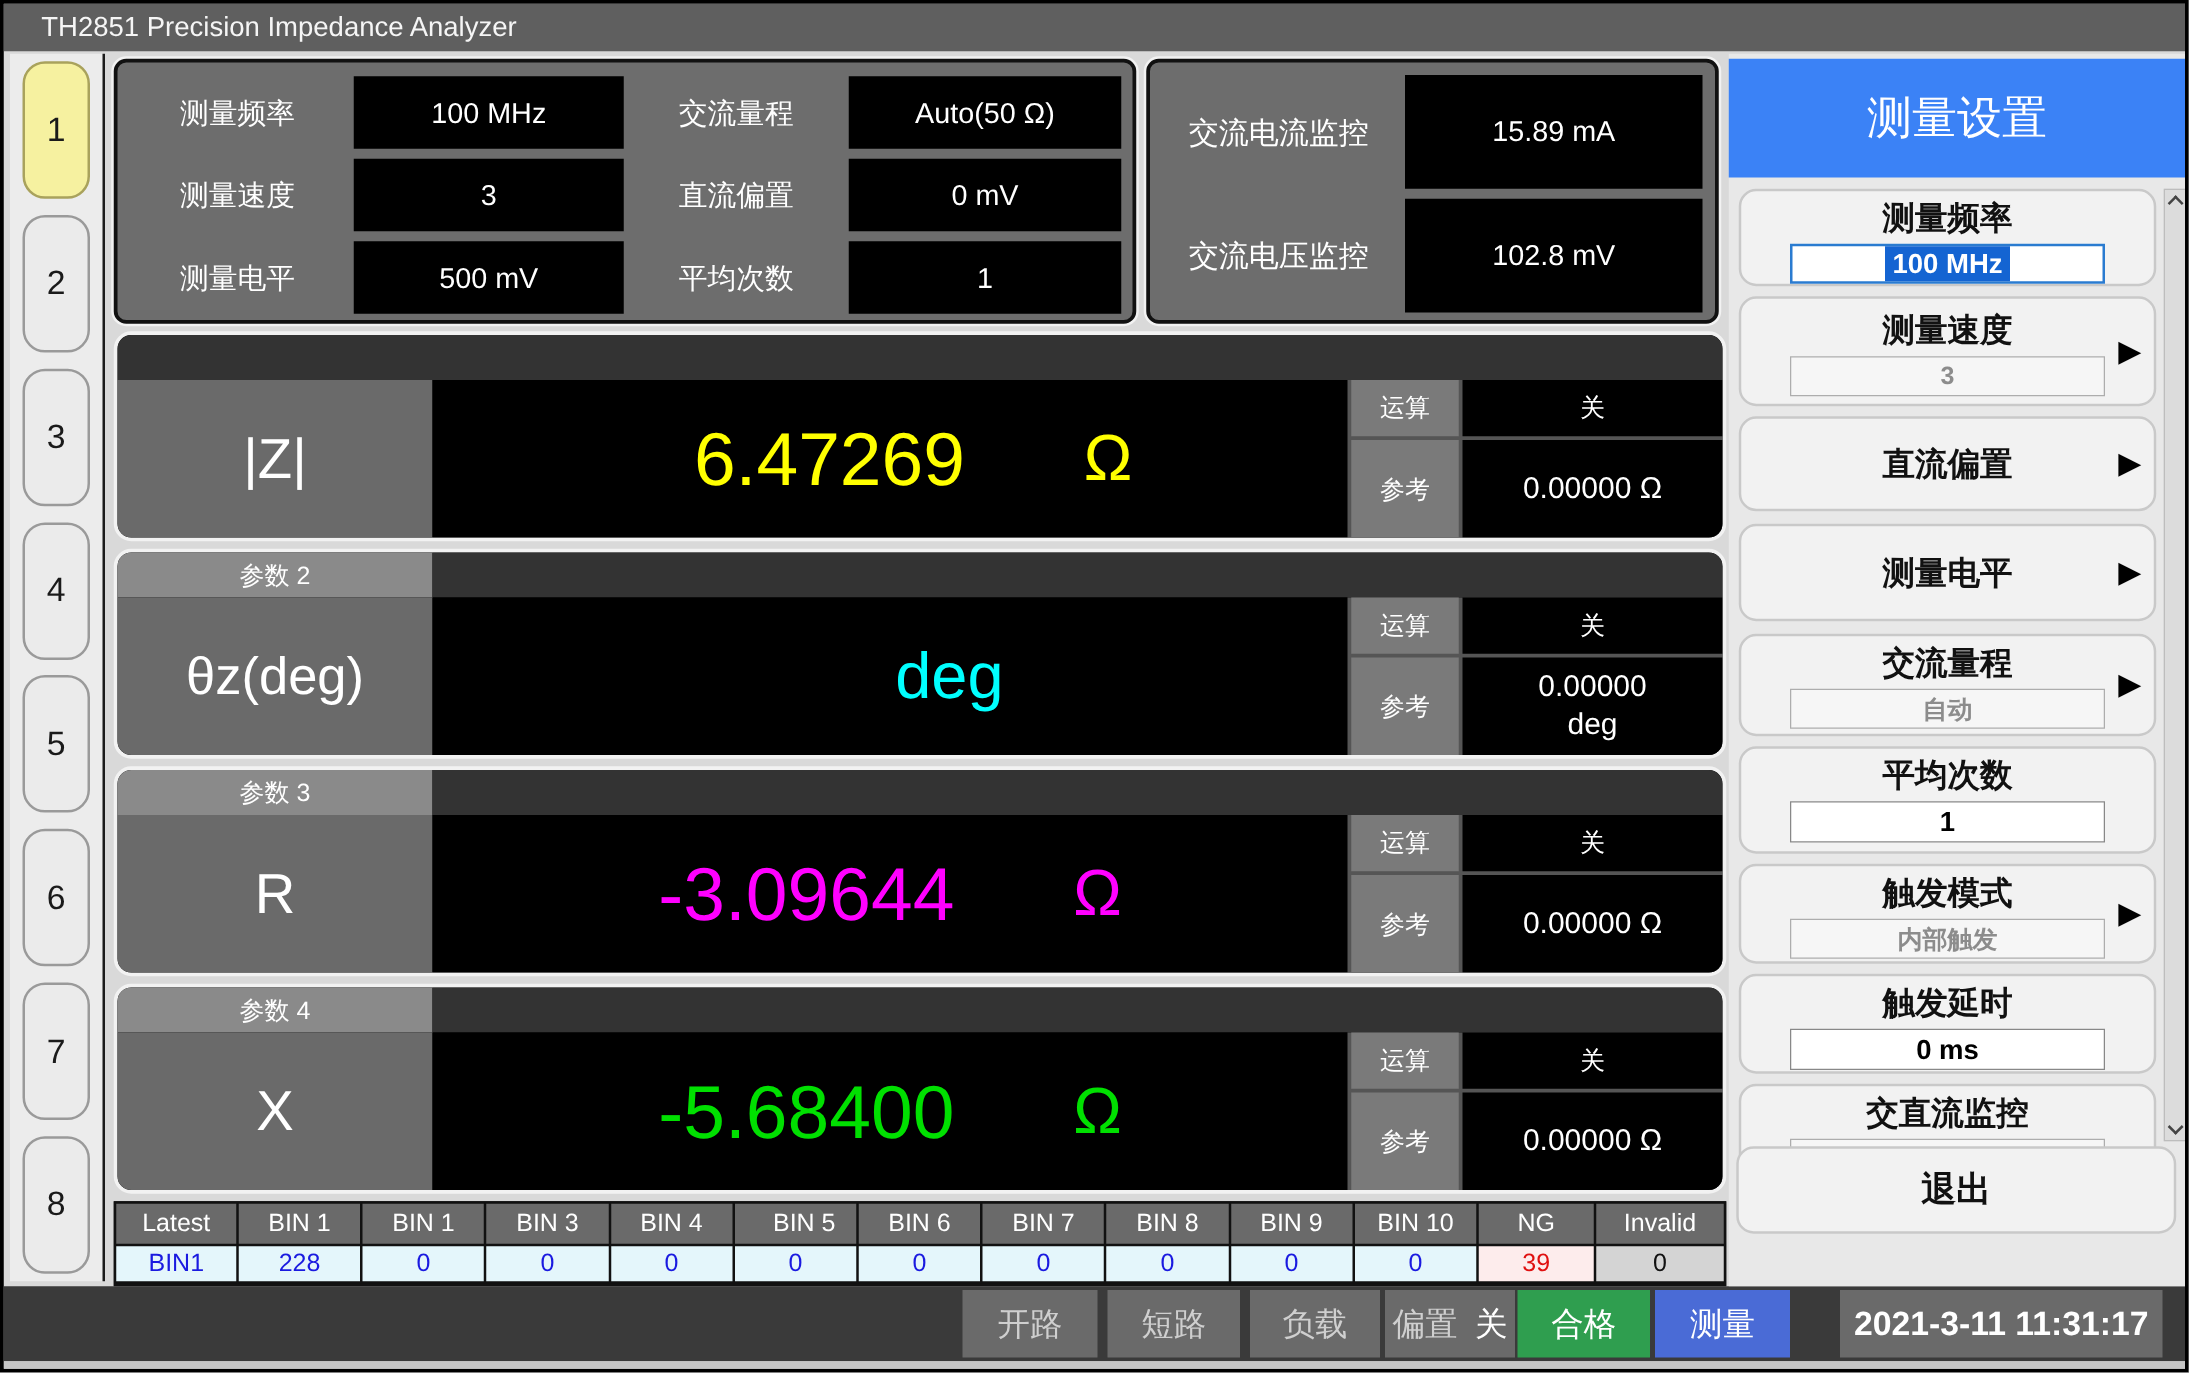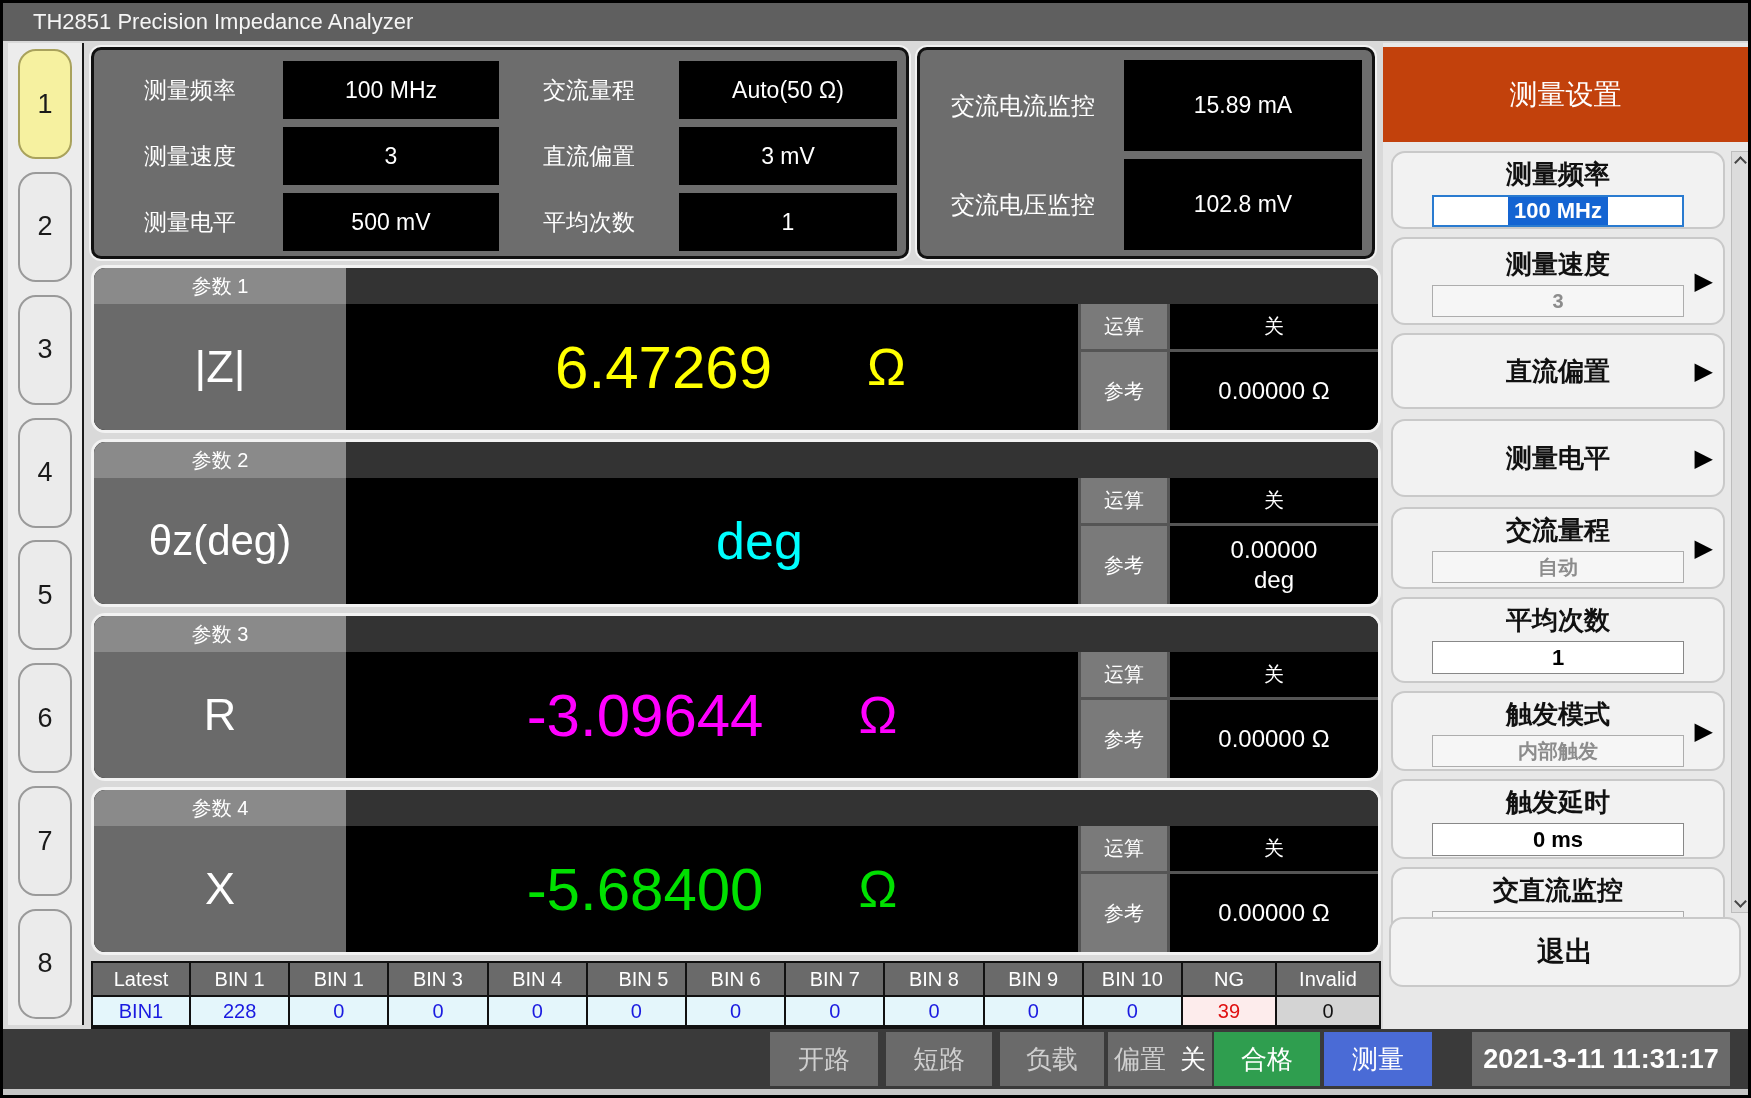--- a/index.html
+++ b/index.html
@@ -60,22 +60,22 @@
   .sbtn{position:absolute;top:3px;height:54px;background:#6a6a6a;color:#cfcfcf;font-size:26px;
     display:flex;align-items:center;justify-content:center;gap:14px;}
   .sbtn .bright{color:#fff;}
   .sbtn.pass,.sbtn.meas{color:#fff;}
   .clock{position:absolute;top:3px;height:54px;background:#6a6a6a;color:#fff;font-size:27px;font-weight:bold;
     display:flex;align-items:center;justify-content:center;}
   .bottomstrip{position:absolute;left:0;right:0;top:1086px;height:9px;background:#c6c6c6;}
 
   
   .sidebar-bg{position:absolute;left:1380px;top:40px;width:365px;height:986px;background:#e8e8e8;}
-  .sidebar-header{position:absolute;left:1380px;top:44px;width:365px;height:95px;background:#c2410c;color:#fff;
-    font-size:28px;display:flex;align-items:center;justify-content:center;}
+  .sidebar-header{position:absolute;left:1380px;top:44px;width:365px;height:95px;background:#3b82f6;color:#fff;
+    font-size:36px;display:flex;align-items:center;justify-content:center;}
   .side-btn{position:absolute;left:1388px;width:334px;background:#f2f2f2;border:2px solid #c9c9c9;border-radius:14px;
     display:flex;flex-direction:column;align-items:center;}
   .side-btn .btn-label{font-size:26px;font-weight:600;color:#111;margin-top:4px;}
   .side-btn.centerlbl{justify-content:center;}
   .inset{width:252px;height:32px;background:#f6f6f6;border:1px solid #adadad;color:#8c8c8c;font-weight:bold;
     font-size:20px;display:flex;align-items:center;justify-content:center;margin-top:3px;}
   .whitein{width:252px;height:33px;background:#fff;border:1px solid #888;color:#000;font-weight:bold;
     font-size:22px;display:flex;align-items:center;justify-content:center;margin-top:3px;}
   .freqin{width:252px;height:36px;background:#fff;border:2px solid #2a7bd0;display:flex;align-items:center;justify-content:center;margin-top:3px;}
   .freqin span{background:#1464d2;color:#fff;font-weight:bold;font-size:22px;padding:1px 6px;}
@@ -111,37 +111,36 @@
   </div>
 
   <div class="panel3d settings-panel">
     <div class="lblcell">测量频率</div>
     <div class="valcell">100 MHz</div>
     <div class="lblcell">交流量程</div>
     <div class="valcell">Auto(50 Ω)</div>
     <div class="lblcell">测量速度</div>
     <div class="valcell">3</div>
     <div class="lblcell">直流偏置</div>
-    <div class="valcell">3 mV</div>
+    <div class="valcell">0 mV</div>
     <div class="lblcell">测量电平</div>
     <div class="valcell">500 mV</div>
     <div class="lblcell">平均次数</div>
     <div class="valcell">1</div>
   </div>
 
   <div class="panel3d monitor-panel">
     <div class="lblcell">交流电流监控</div>
     <div class="valcell">15.89 mA</div>
     <div class="lblcell">交流电压监控</div>
     <div class="valcell">102.8 mV</div>
   </div>
 
   <div class="param" style="top:262px;">
     <div class="param-head">
-      <div class="param-head-left">参数 1</div>
       <div class="param-head-right"></div>
     </div>
     <div class="param-body">
       <div class="param-namecell">|Z|</div>
       <div class="param-valuearea">
         <span class="param-number" style="color: rgb(255, 255, 0); margin-left: 37px;">6.47269</span>
         <span class="param-unit" style="color: rgb(255, 255, 0);">Ω</span>
       </div>
       <div class="param-right">
         <div class="prow prow1">

